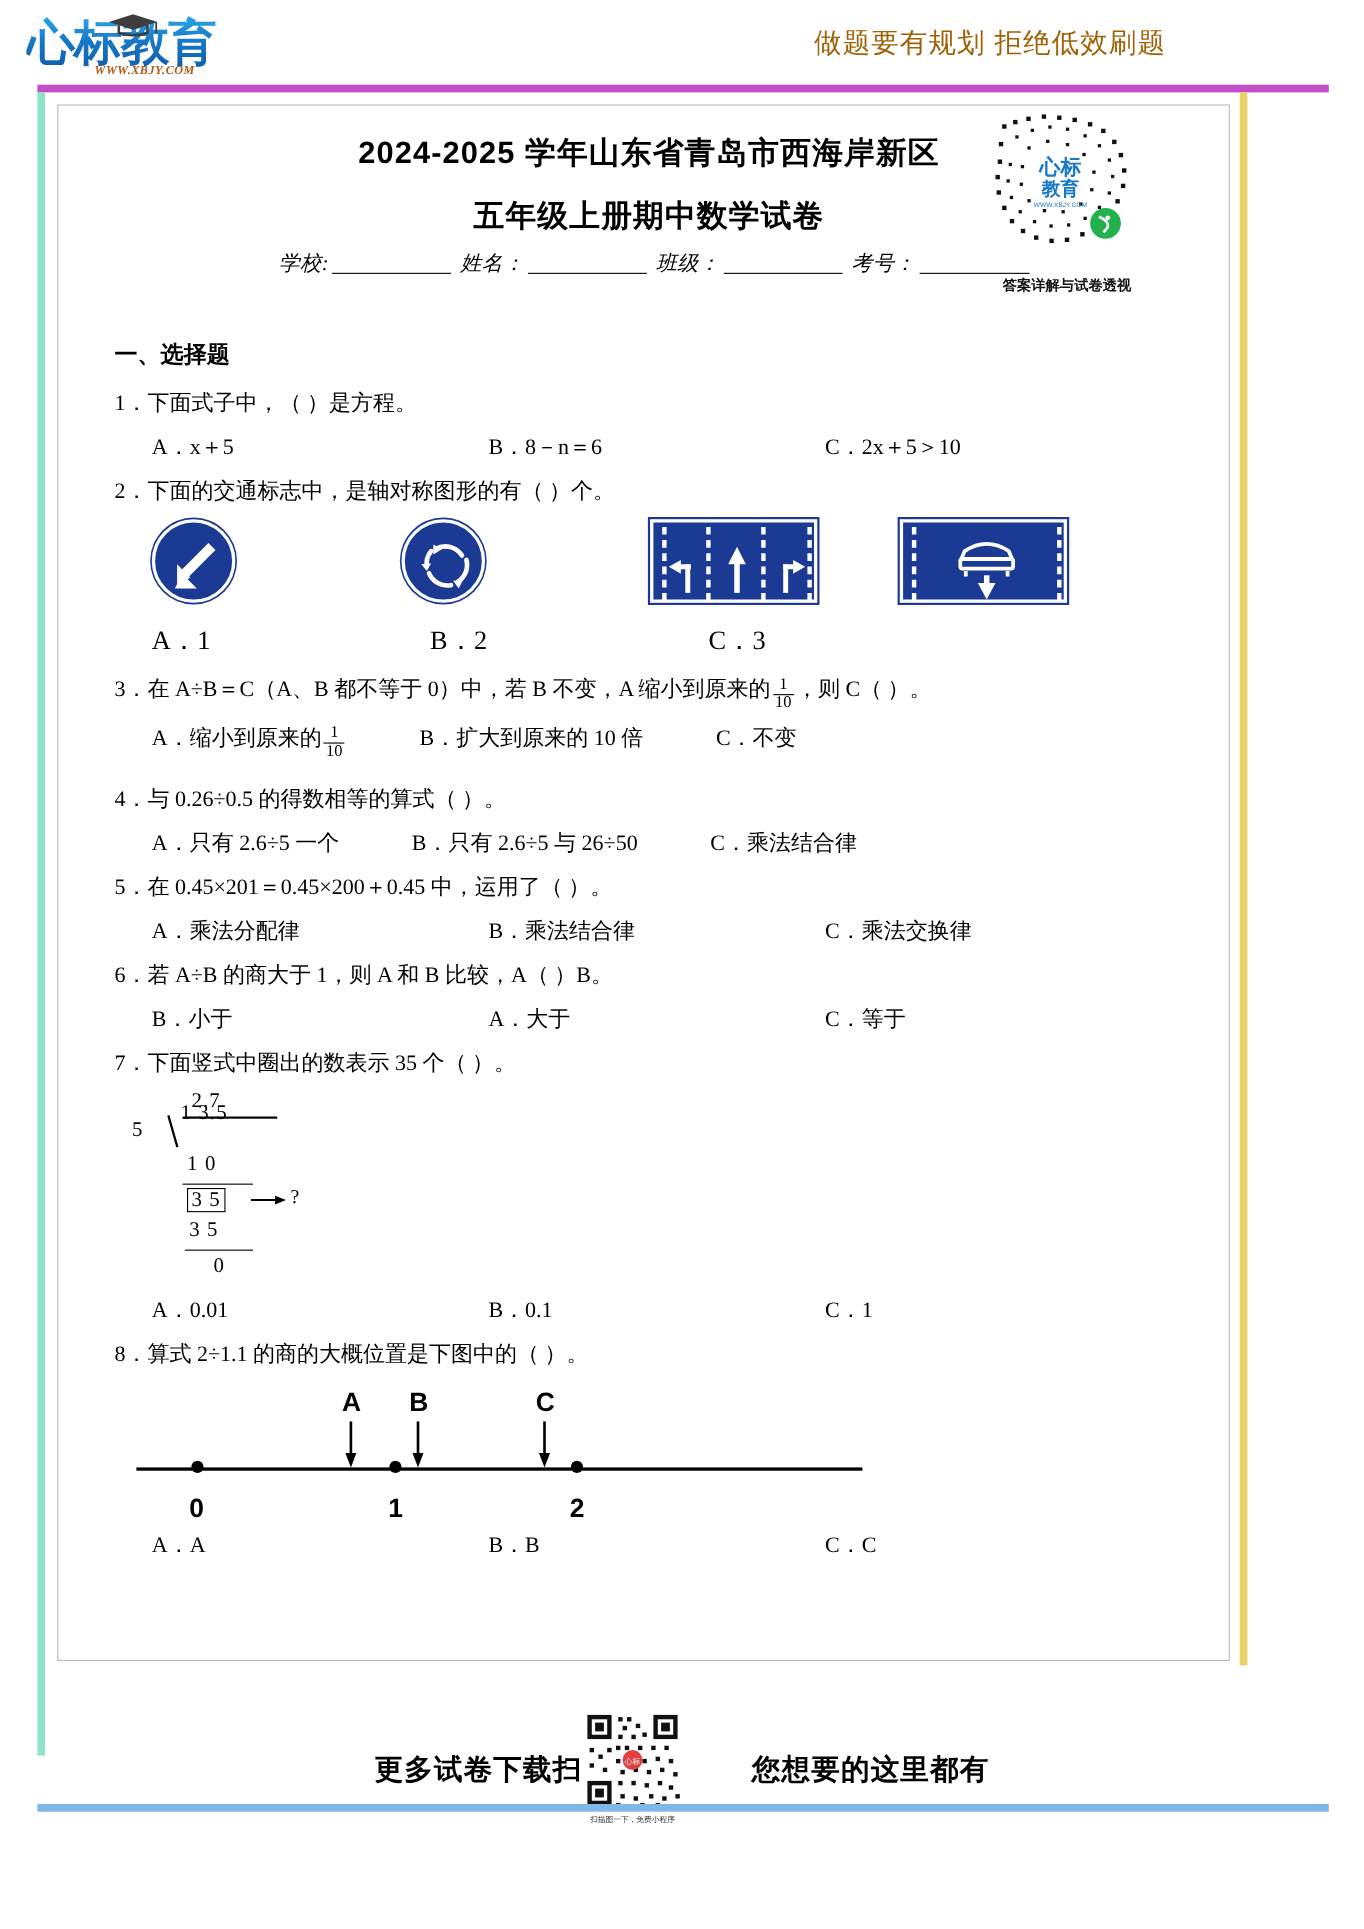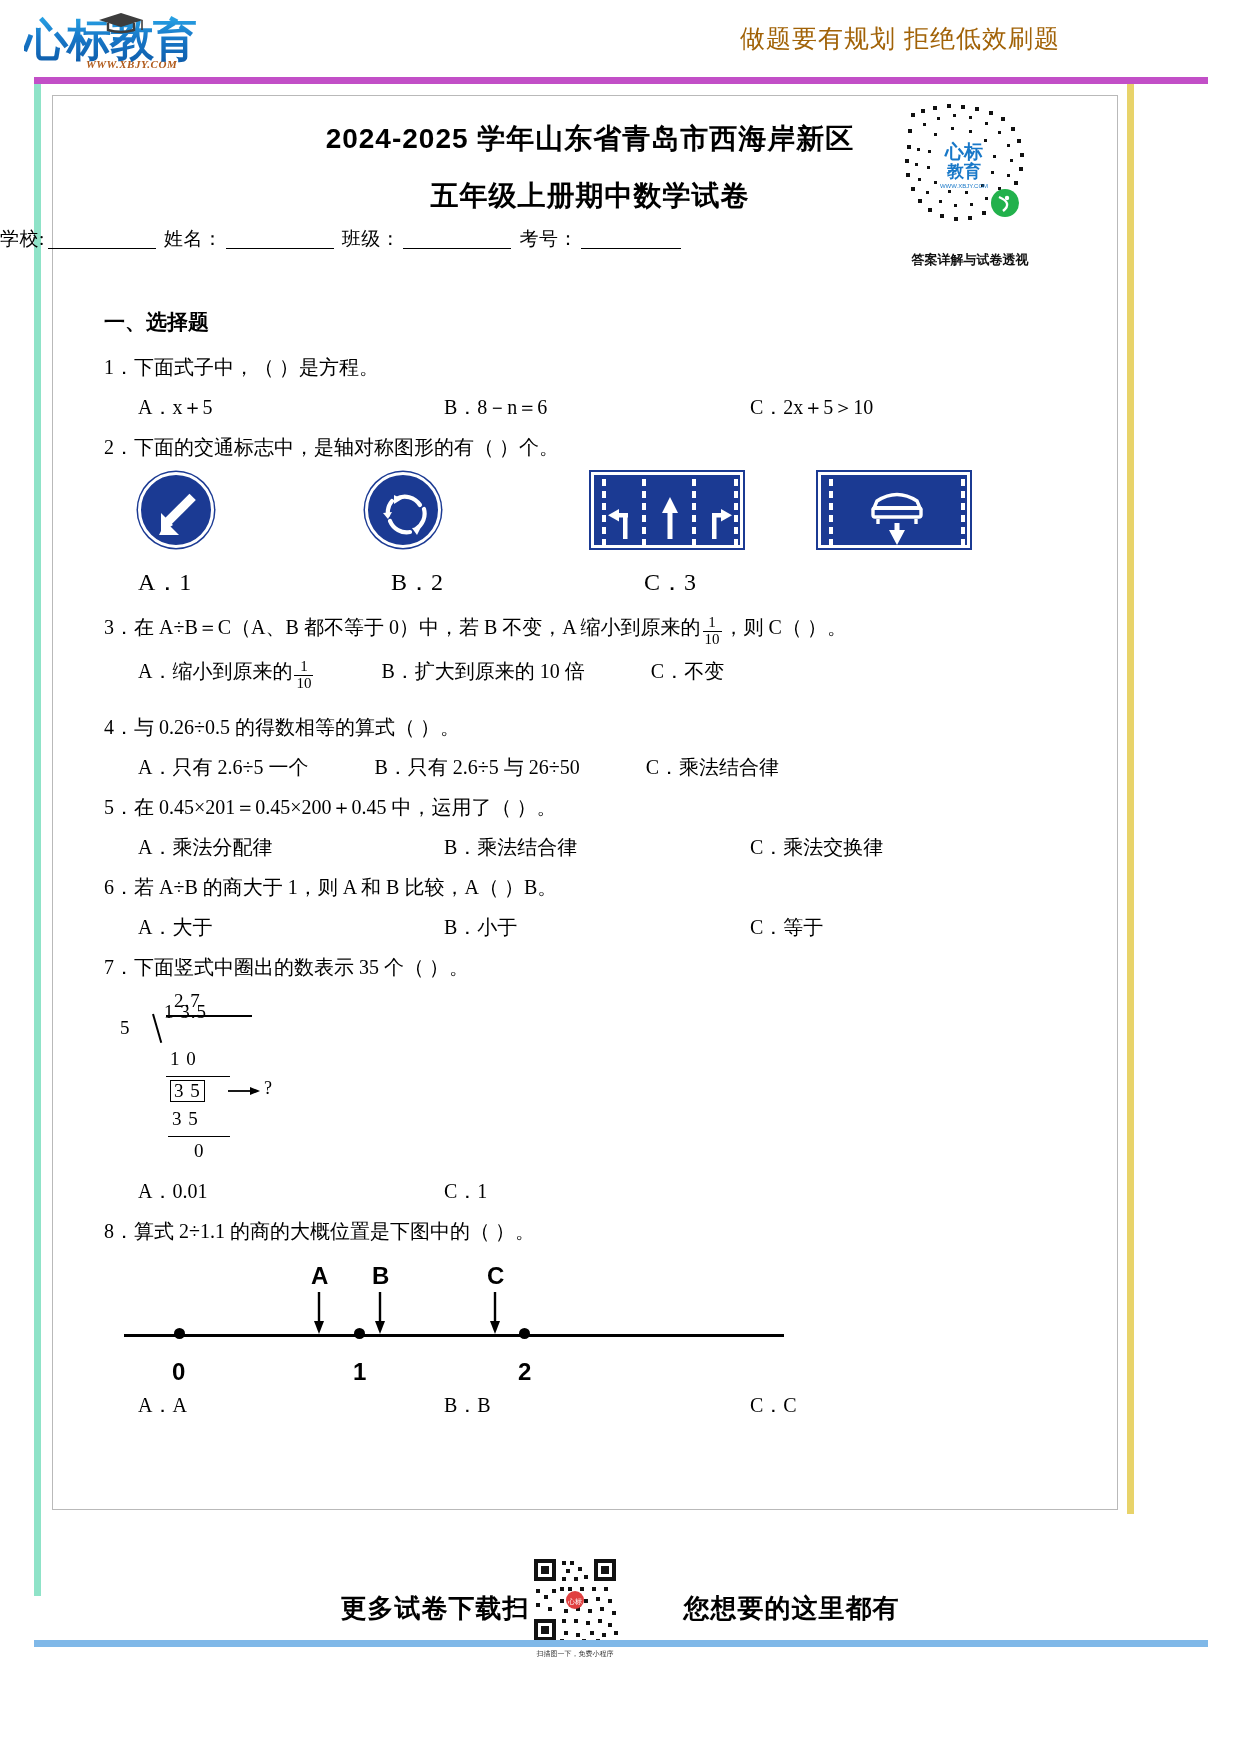--- a/index.html
+++ b/index.html
@@ -67,22 +67,22 @@
     font-weight:bold; font-size:28px; letter-spacing:1px;
     padding-right:60px;
   }
   .title2{
     position:absolute; left:0; right:0; top:177px; text-align:center;
     font-family:"Liberation Sans","DejaVu Sans",sans-serif;
     font-weight:bold; font-size:28px; letter-spacing:1px;
     padding-right:60px;
   }
   .fields{
-    position:absolute; left:0; right:0; top:226px; text-align:left;
-    font-size:19px; padding-right:48px; letter-spacing:0.5px;
+    position:absolute; left:0; right:0; top:226px; text-align:center;
+    font-size:19px; padding-right:48px; letter-spacing:0.5px;font-style:italic;
   }
   .fields .blank{
     display:inline-block; border-bottom:1.5px solid #000; width:108px; height:20px;
     vertical-align:-4px; margin:0 3px;
   }
   .fields .blank.short{ width:100px; }
 
   
   .qr-box{
     position:absolute; left:903px; top:103px; width:122px; height:122px;
@@ -417,22 +417,22 @@
 
   <div class="q">5．在 0.45×201＝0.45×200＋0.45 中，运用了（    ）。</div>
   <div class="opts sp3">
     <span>A．乘法分配律</span>
     <span>B．乘法结合律</span>
     <span>C．乘法交换律</span>
   </div>
 
   <div class="q">6．若 A÷B 的商大于 1，则 A 和 B 比较，A（    ）B。</div>
   <div class="opts sp3">
+    <span>B．小于</span>
     <span>A．大于</span>
-    <span>B．小于</span>
     <span>C．等于</span>
   </div>
 
   <div class="q">7．下面竖式中圈出的数表示 35 个（    ）。</div>
   <div class="division">
     <div class="dv-quot">2.7</div>
     <div class="dv-bar"></div>
     <div class="dv-divisor">5</div>
     <div class="dv-slash"></div>
     <div class="dv-dividend">1 3.5</div>
@@ -443,20 +443,21 @@
       <line x1="0" y1="8" x2="24" y2="8" stroke="#000" stroke-width="1.8"></line>
       <polygon points="32,8 22,4 22,12" fill="#000"></polygon>
     </svg>
     <div class="dv-q">?</div>
     <div class="dv-s2">3 5</div>
     <div class="dv-line2"></div>
     <div class="dv-rem">0</div>
   </div>
   <div class="opts sp3">
     <span>A．0.01</span>
+    <span>B．0.1</span>
     <span>C．1</span>
   </div>
 
   <div class="q">8．算式 2÷1.1 的商的大概位置是下图中的（    ）。</div>
   <div class="numline">
     <div class="nl-axis"></div>
 
     <div class="nl-dot" style="left:70px;"></div>
     <div class="nl-dot" style="left:250px;"></div>
     <div class="nl-dot" style="left:415px;"></div>

